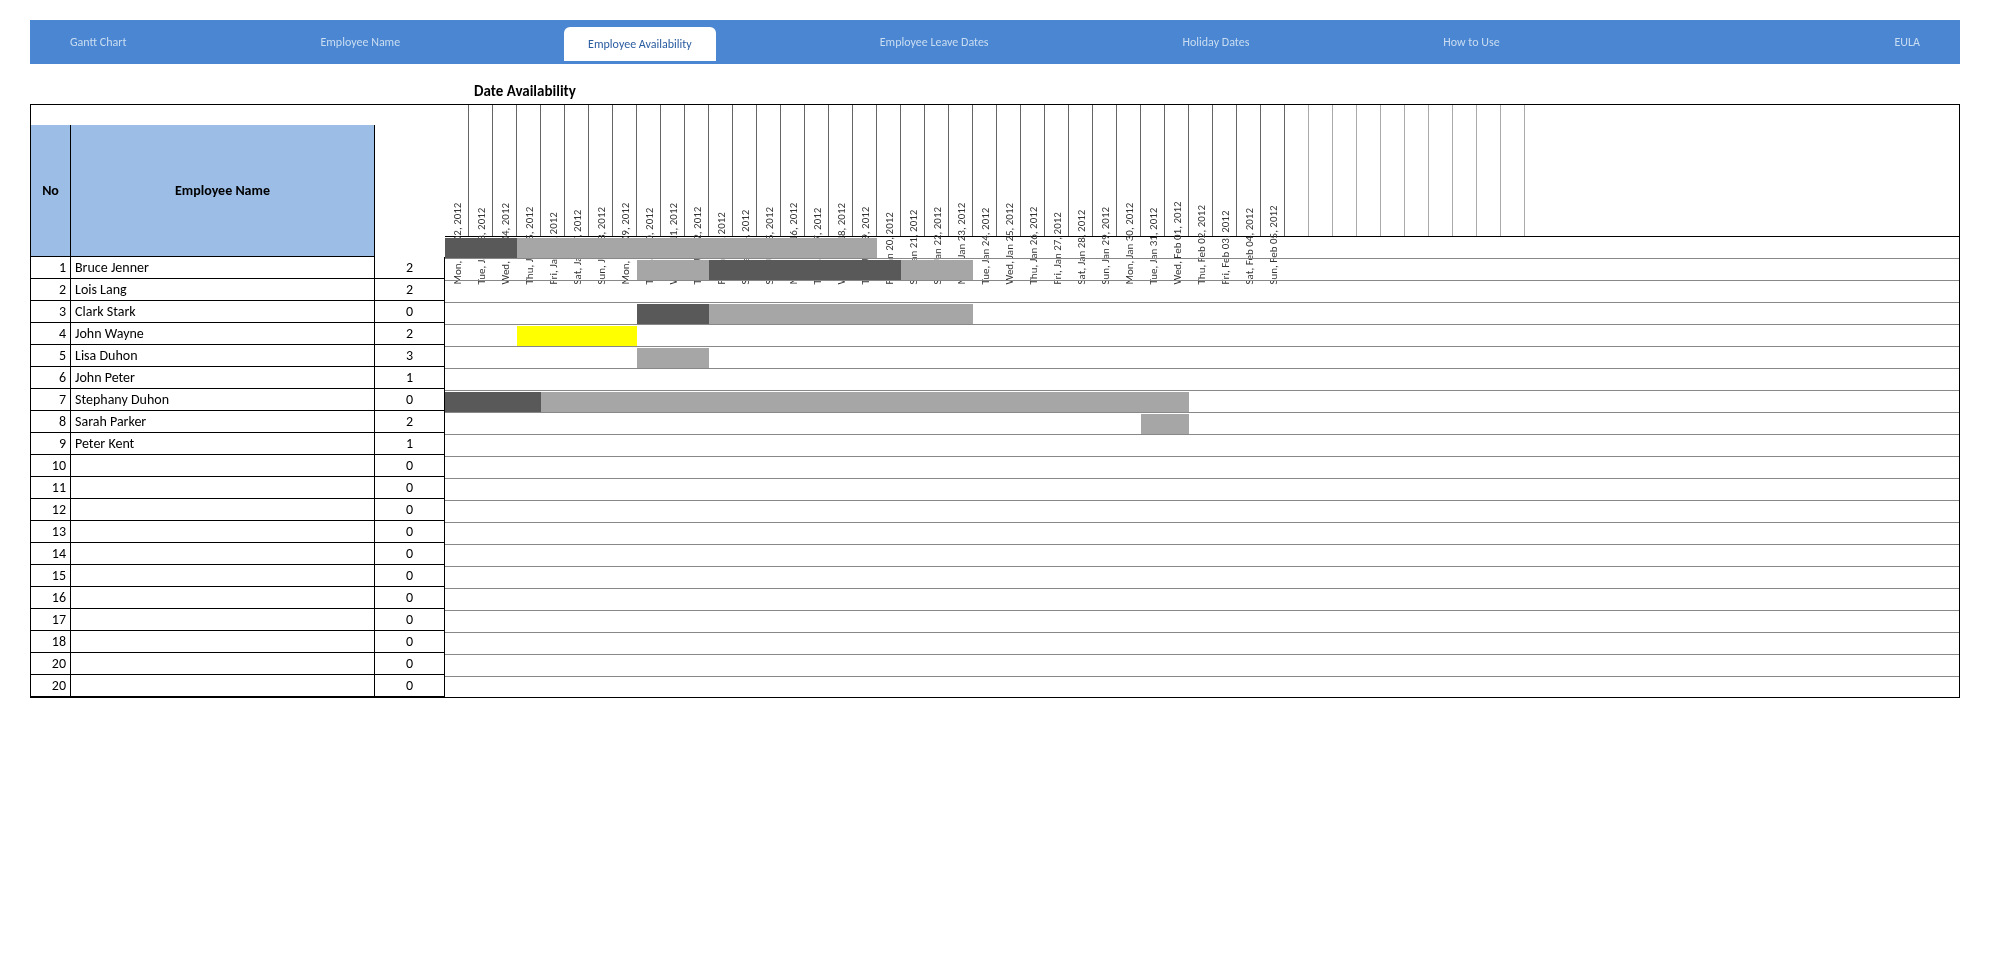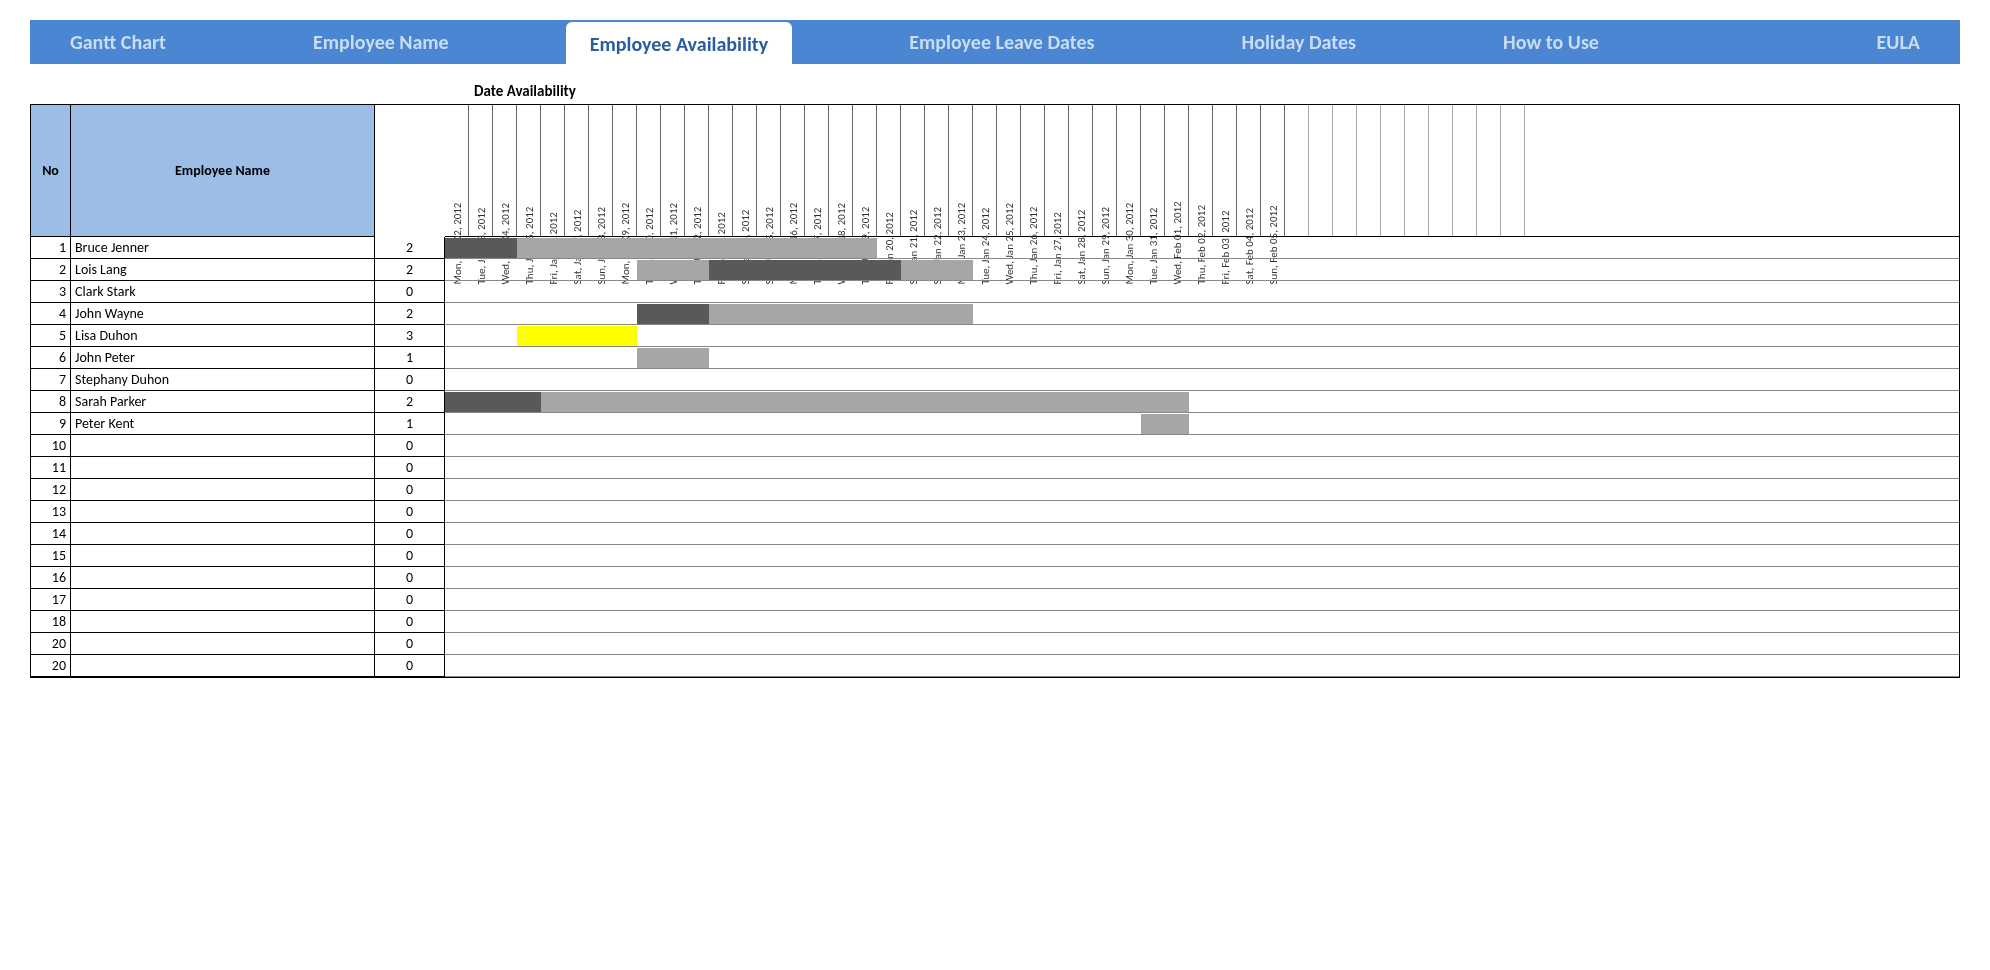--- a/index.html
+++ b/index.html
@@ -17,22 +17,22 @@
   .tab-strip {
     background: #4a86d1;
     height: 44px;
     display: flex;
     align-items: center;
     padding: 0 10px;
   }
   .tab {
     color: #c9ddf2;
     padding: 8px 30px;
-    font-weight: bold;
-    font-size: 20px;
+    font-weight: normal;
+    font-size: 12px;
     cursor: pointer;
     white-space: nowrap;
   }
   .tab.active {
     background: #fff;
     color: #2a5ca0;
     border-radius: 6px 6px 0 0;
     padding: 10px 24px;
     margin-top: 4px;
     text-align: center;
@@ -44,20 +44,21 @@
     color: #000;
   }
   
   .grid {
     display: flex;
     border: 1px solid #000;
   }
   .left-pane {
     display: flex;
     flex-direction: column;
+    margin-top: 20px;
   }
   .header-row {
     display: flex;
     height: 132px;
   }
   .hcell {
     display: flex;
     align-items: center;
     justify-content: center;
     font-weight: bold;

